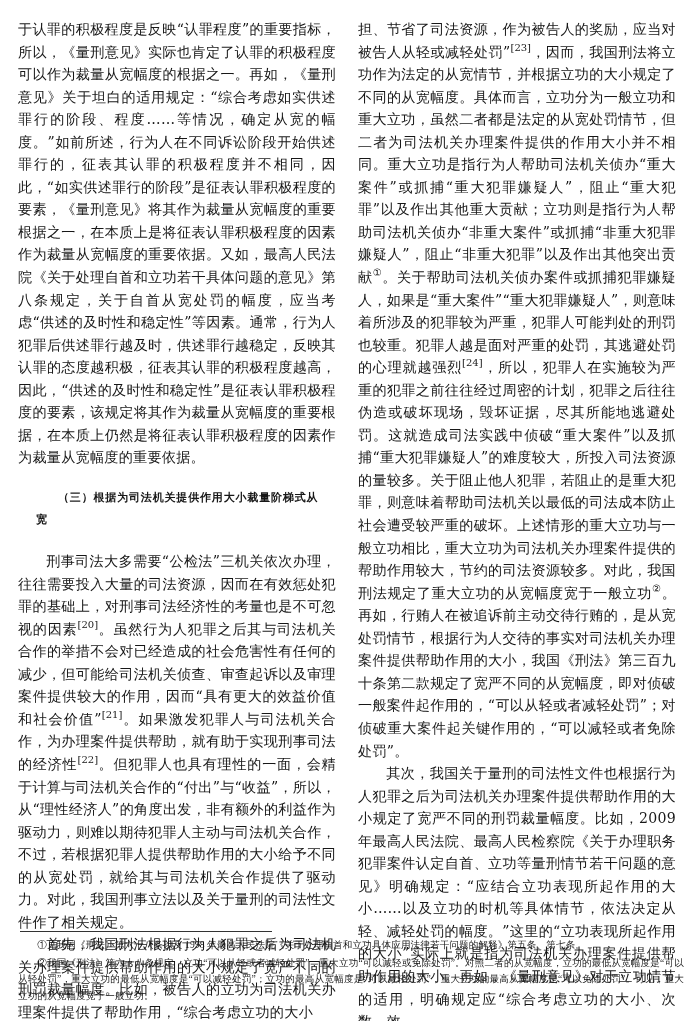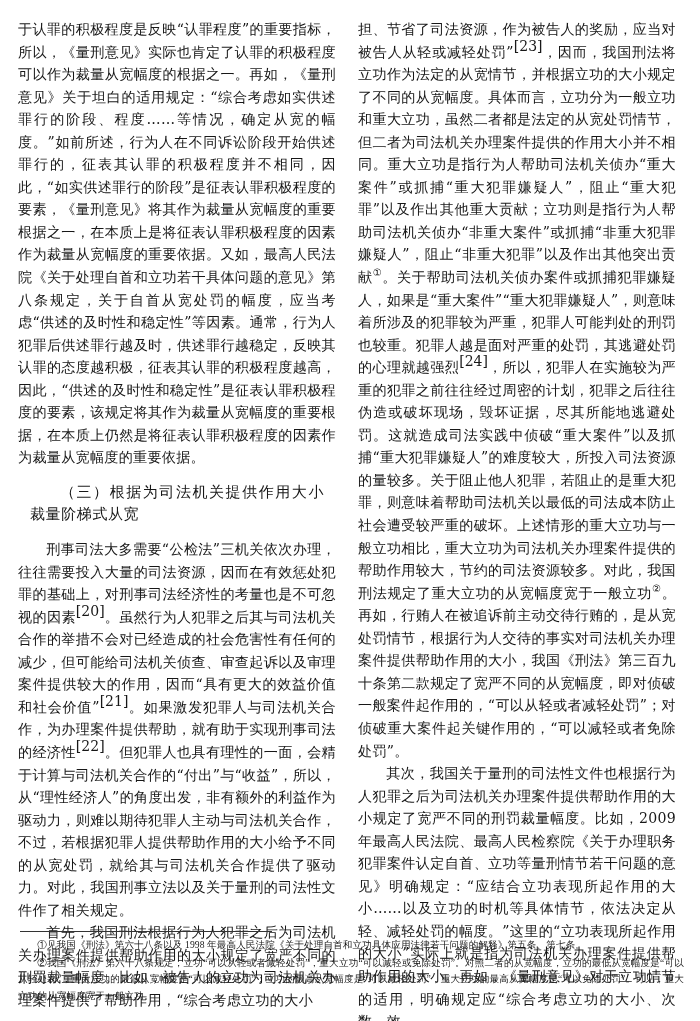--- a/index.html
+++ b/index.html
@@ -40,32 +40,32 @@
     text-align: justify;
     text-justify: inter-ideograph;
     text-indent: 2em;
     letter-spacing: 0.02em;
     font-family: "DejaVu Serif", "Liberation Serif", serif;
   }
   p.cont {
     text-indent: 0;
   }
   h3.section-head {
-    margin: 12px;
-    font-size: 15px;
+    margin: 18px;
+    font-size: 11px;
     line-height: 22.55px;
-    font-weight: normal;
+    font-weight: bold;
     text-indent: 2em;
     text-align: justify;
     text-justify: inter-ideograph;
     letter-spacing: 0.04em;
     font-family: "DejaVu Sans", "Liberation Sans", sans-serif;
   }
   sup.ref {
-    font-size: 14px;
+    font-size: 10px;
     vertical-align: super;
     line-height: 0;
     letter-spacing: 0;
   }
   sup.fn {
     font-size: 10px;
     vertical-align: super;
     line-height: 0;
   }
   .footnote-zone {

